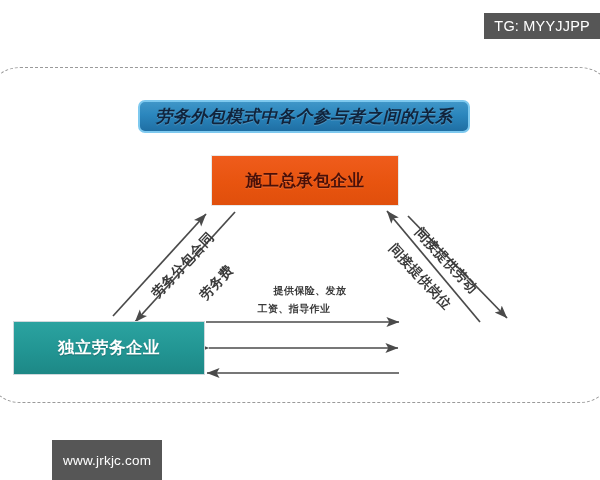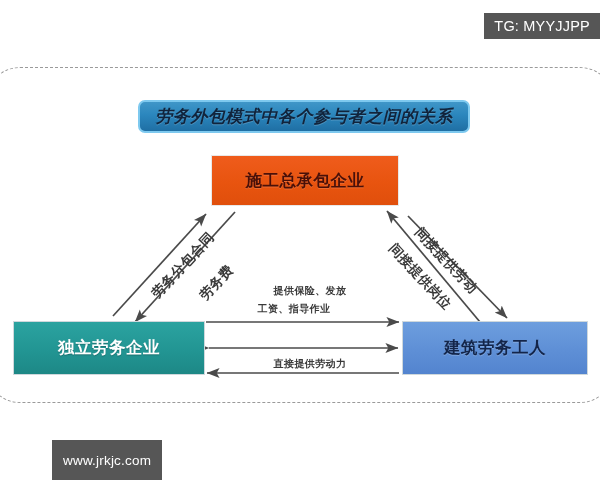--- a/index.html
+++ b/index.html
@@ -250,34 +250,30 @@
   </svg>
 
   <div class="node" id="node-contractor">
     <span class="node-label">施工总承包企业</span>
   </div>
 
   <div class="node" id="node-laborfirm">
     <span class="node-label">独立劳务企业</span>
   </div>
 
-  <div class="node" id="node-workers">
-    <span class="node-label">建筑劳务工人</span>
-  </div>
 
   <div class="diag-label" id="lbl-subcontract">劳务分包合同</div>
 
   <div class="diag-label" id="lbl-laborfee">劳务费</div>
 
   <div class="diag-label" id="lbl-indirect-labor">间接提供劳动</div>
 
   <div class="diag-label" id="lbl-indirect-post">间接提供岗位</div>
 
   <div class="h-label" id="lbl-services-1">提供保险、发放</div>
 
   <div class="h-label" id="lbl-services-2">工资、指导作业</div>
 
 
-  <div class="h-label" id="lbl-directlabor">直接提供劳动力</div>
 
   <div class="watermark" id="wm-bottom">www.jrkjc.com</div>
 
 </div>
 
 </body></html>

